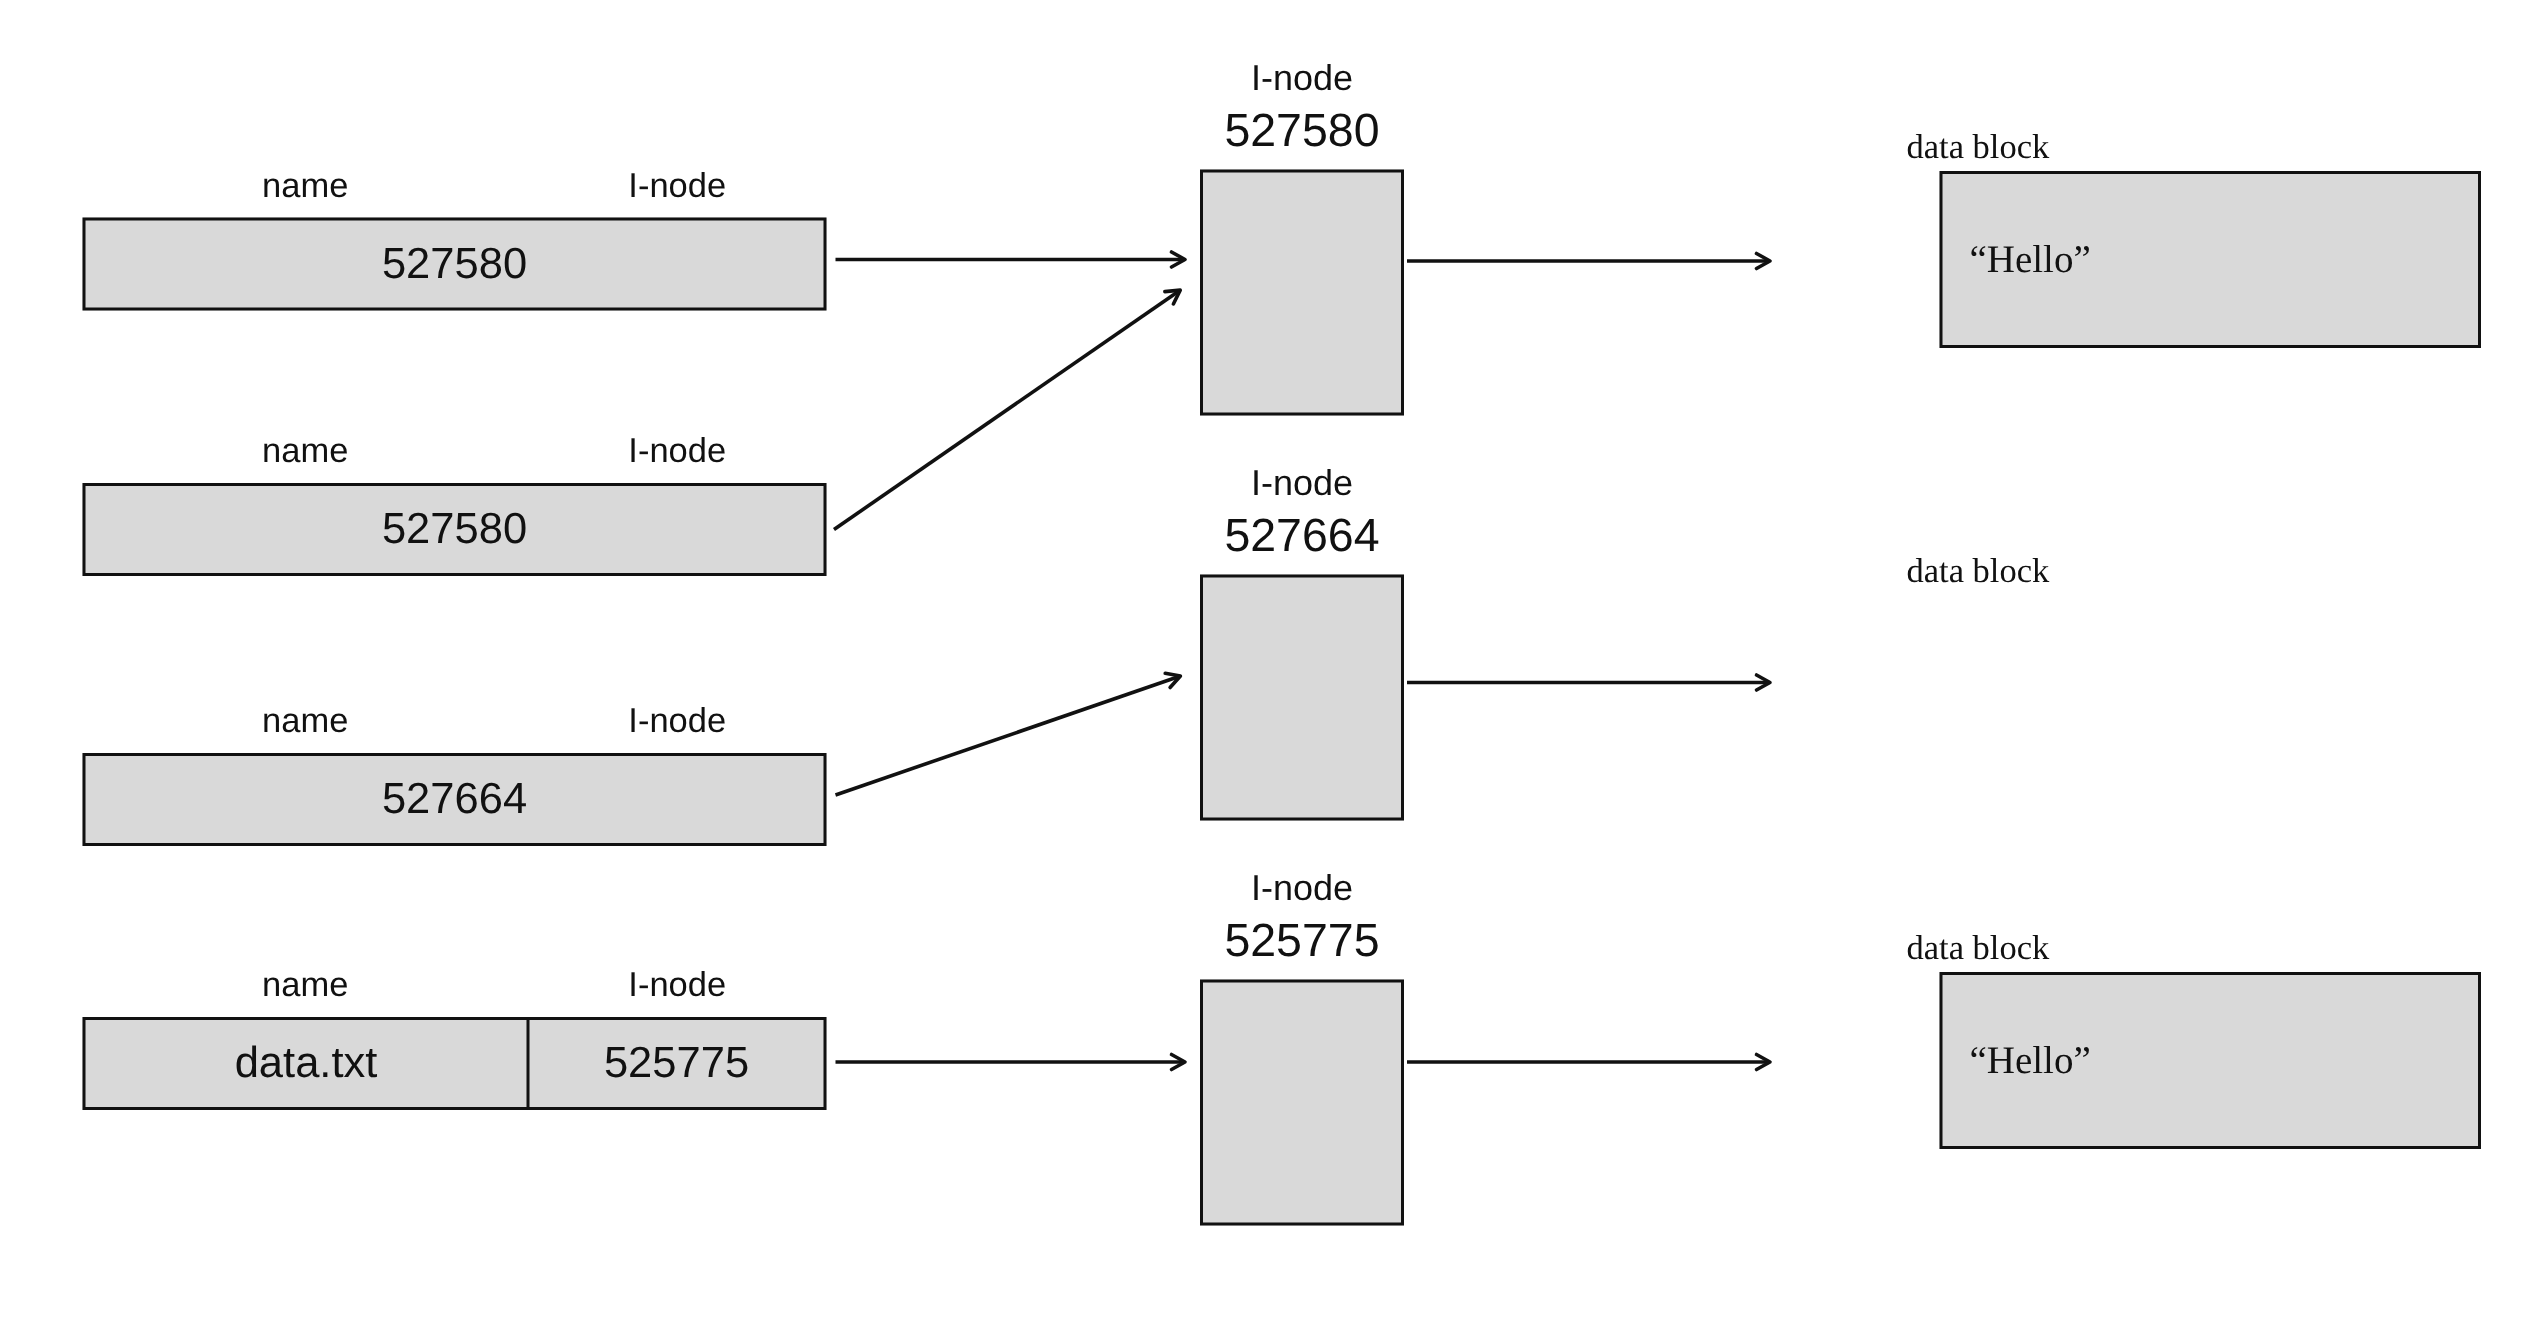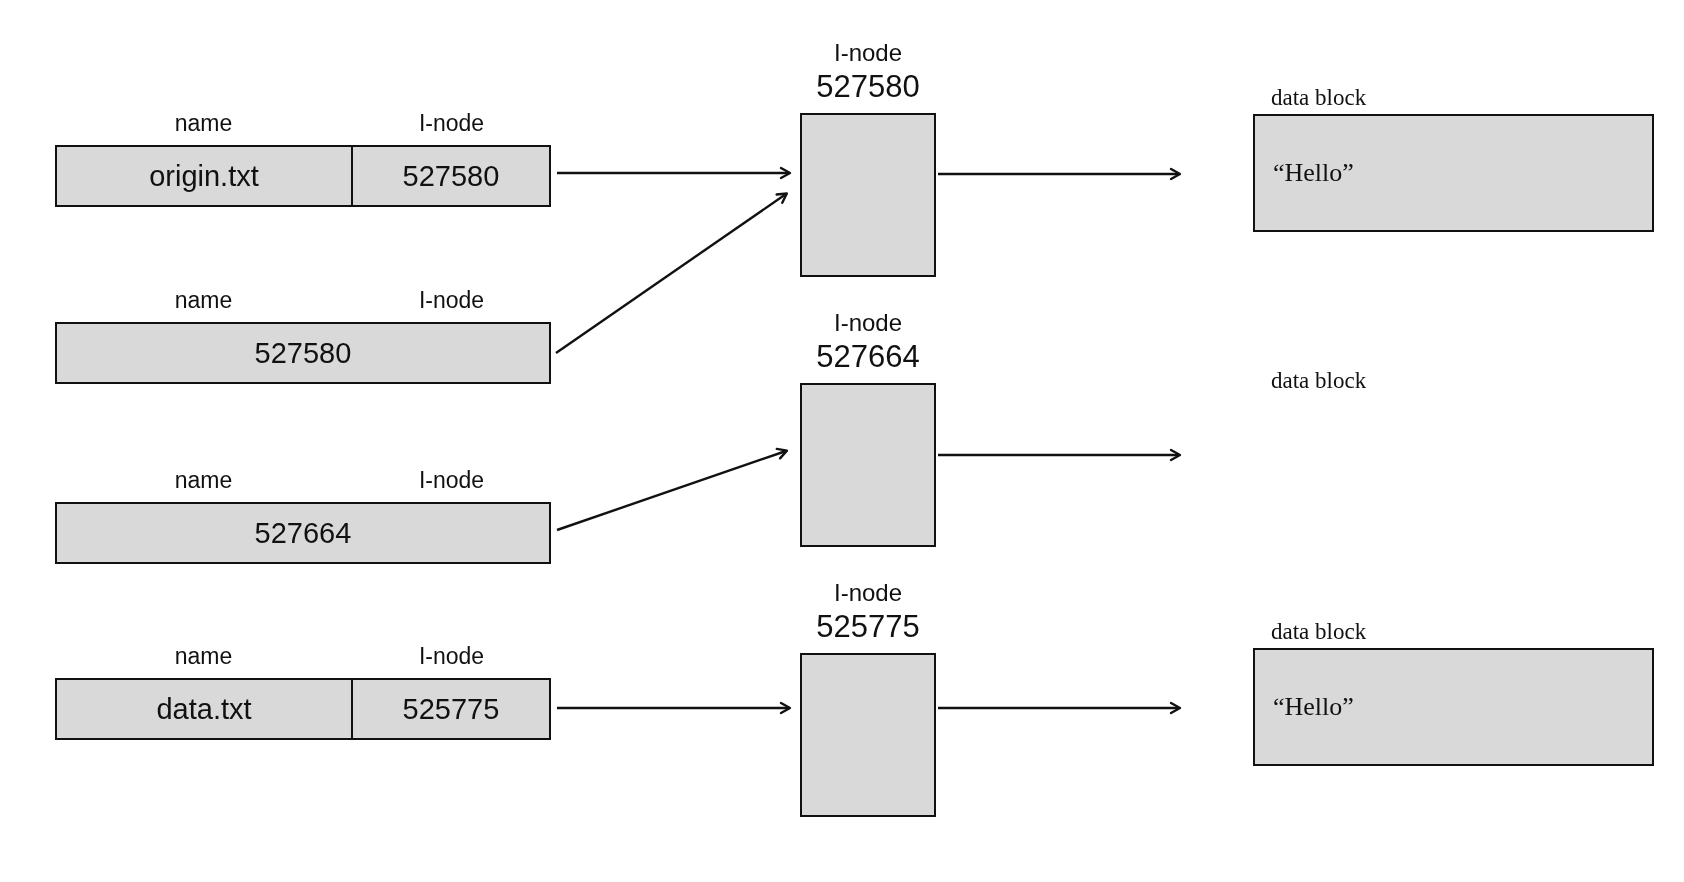--- a/index.html
+++ b/index.html
@@ -85,20 +85,21 @@
     padding-left: 18px;
     font-size: 23px;
   }
   .db-box {
     height: 118px;
     background: #d9d9d9;
     border: 2px solid #111111;
     box-sizing: border-box;
     display: flex;
     align-items: center;
+    margin-left: 40px;
   }
   .db-content {
     padding-left: 18px;
     font-size: 26px;
   }
 
   
   .entry-1 { top: 108px; }
   .entry-2 { top: 285px; }
   .entry-3 { top: 465px; }
@@ -129,21 +130,20 @@
     <line x1="557" y1="708" x2="789" y2="708" stroke="#111111" stroke-width="2.4" marker-end="url(#ah)"></line>
     <line x1="938" y1="708" x2="1179" y2="708" stroke="#111111" stroke-width="2.4" marker-end="url(#ah)"></line>
   </svg>
 
   <div class="entry-group entry-1">
     <div class="entry-headers">
       <span class="hdr-name">name</span>
       <span class="hdr-inode">I-node</span>
     </div>
     <div class="entry-row">
-      <div class="cell cell-name">origin.txt</div>
       <div class="cell cell-inode">527580</div>
     </div>
   </div>
 
   <div class="entry-group entry-2">
     <div class="entry-headers">
       <span class="hdr-name">name</span>
       <span class="hdr-inode">I-node</span>
     </div>
     <div class="entry-row">

